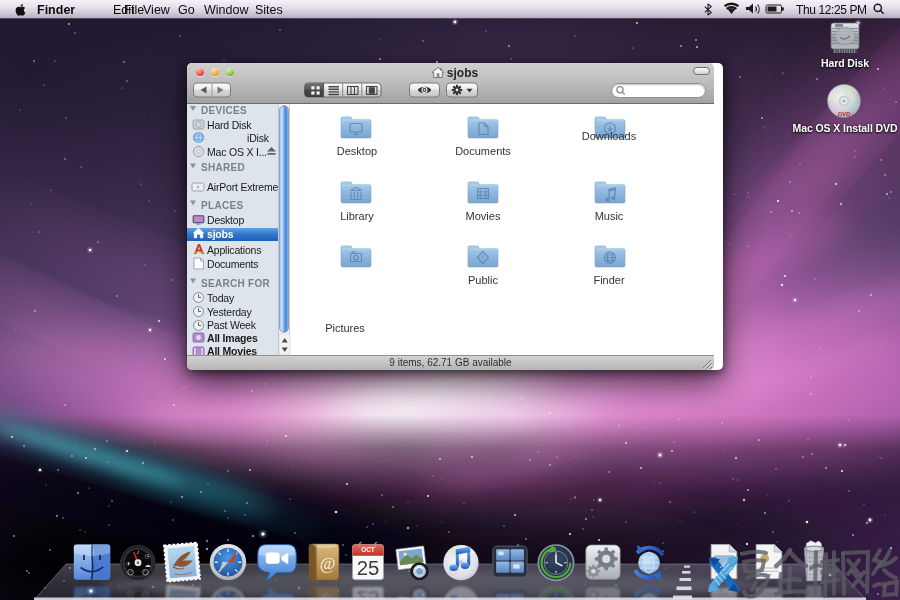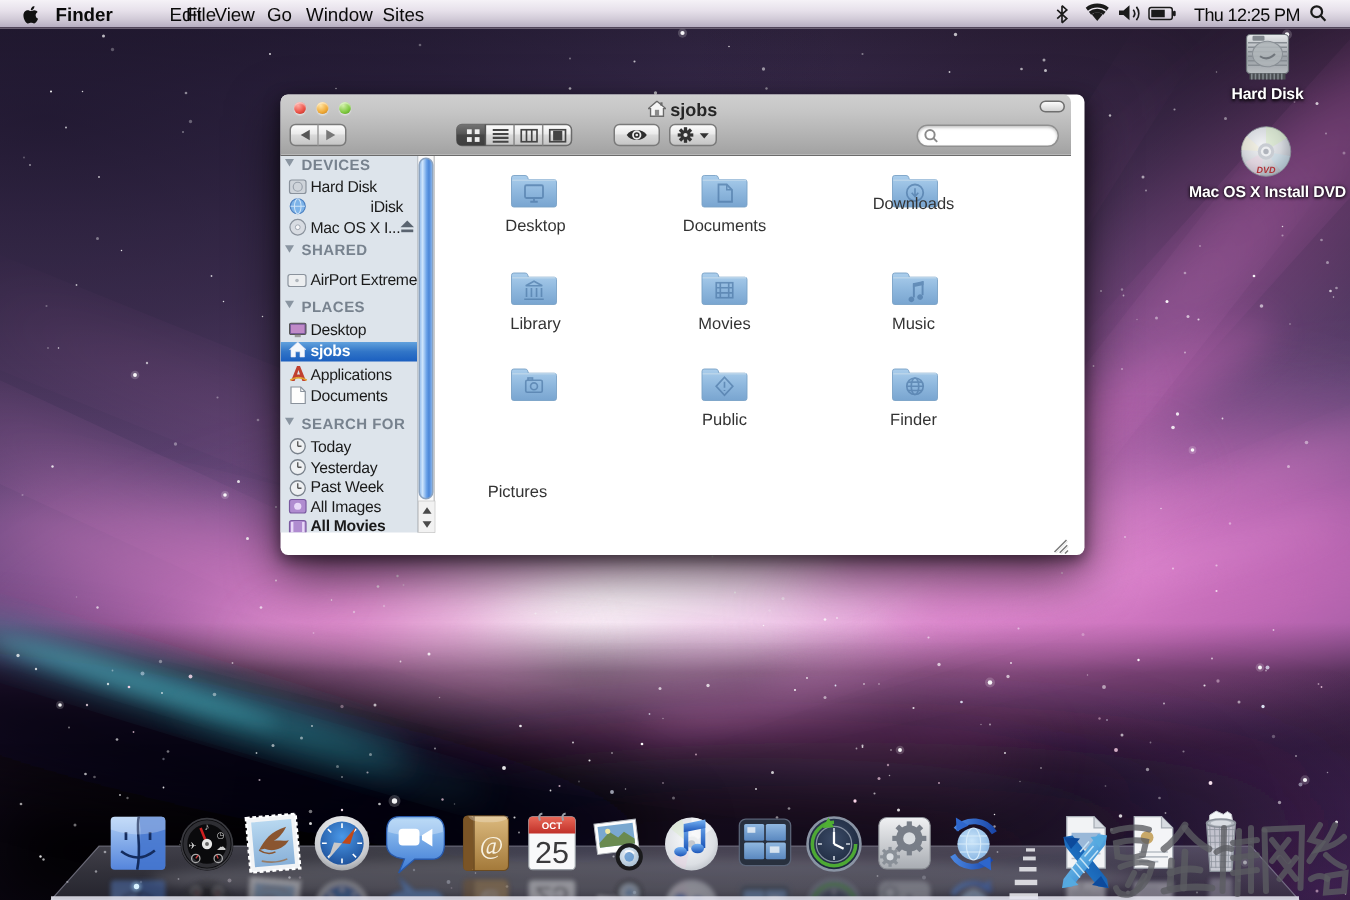--- a/index.html
+++ b/index.html
@@ -757,21 +757,21 @@
     <div class="srow" style="top:28px;padding-left:40px;">iDisk</div>
     <div class="srow" style="top:42px;">Mac OS X I...</div>
     <div class="srow" style="top:77px;">AirPort Extreme</div>
     <div class="srow" style="top:110px;">Desktop</div>
     <div class="srow" style="top:124px; font-weight:bold; color:#fff;">sjobs</div>
     <div class="srow" style="top:140px;">Applications</div>
     <div class="srow" style="top:154px;">Documents</div>
     <div class="srow" style="top:188px;">Today</div>
     <div class="srow" style="top:202px;">Yesterday</div>
     <div class="srow" style="top:215px;">Past Week</div>
-    <div class="srow" style="top:228px;">All Images</div>
+    <div class="srow" style="top:228px;font-weight:bold;">All Images</div>
     <div class="srow" style="top:241px;font-weight:bold;">All Movies</div>
     <svg id="sicons" width="92" height="251" viewBox="0 0 92 251">
       <g fill="#8a95a1">
         <path d="M3 2 l6 0 -3 5 z"></path>
         <path d="M3 59.5 l6 0 -3 5 z"></path>
         <path d="M3 96.5 l6 0 -3 5 z"></path>
         <path d="M3 174.5 l6 0 -3 5 z"></path>
       </g>
       <g transform="translate(6,15)">
           <rect x="0" y="1" width="11" height="9" rx="1.5" fill="#cfd4da" stroke="#8a929c" stroke-width="0.8"></rect>
@@ -877,20 +877,21 @@
         <use href="#folderbase"></use>
         <use href="#emb-Public"></use>
       </svg>
     <div class="flabel" style="left:142px; top:170px;">Public</div>
     <svg class="fold" style="left:302px; top:138px;" width="34" height="28" viewBox="0 0 34 28">
         <use href="#folderbase"></use>
         <use href="#emb-Sites"></use>
       </svg>
     <div class="flabel" style="left:268px; top:170px;">Finder</div>
   </div>
+  <div id="statusbar">9 items, 62.71 GB available</div>
   <svg id="toolsvg" width="527" height="307" viewBox="0 0 527 307">
 <defs>
 <linearGradient id="btnlight" x1="0" y1="0" x2="0" y2="1">
  <stop offset="0" stop-color="#fefefe"></stop>
           <stop offset="0.45" stop-color="#eaeaea"></stop>
           <stop offset="0.5" stop-color="#dadada"></stop>
           <stop offset="1" stop-color="#c4c4c4"></stop>
 </linearGradient>
 <linearGradient id="btndark" x1="0" y1="0" x2="0" y2="1">
  <stop offset="0" stop-color="#737373"></stop>

